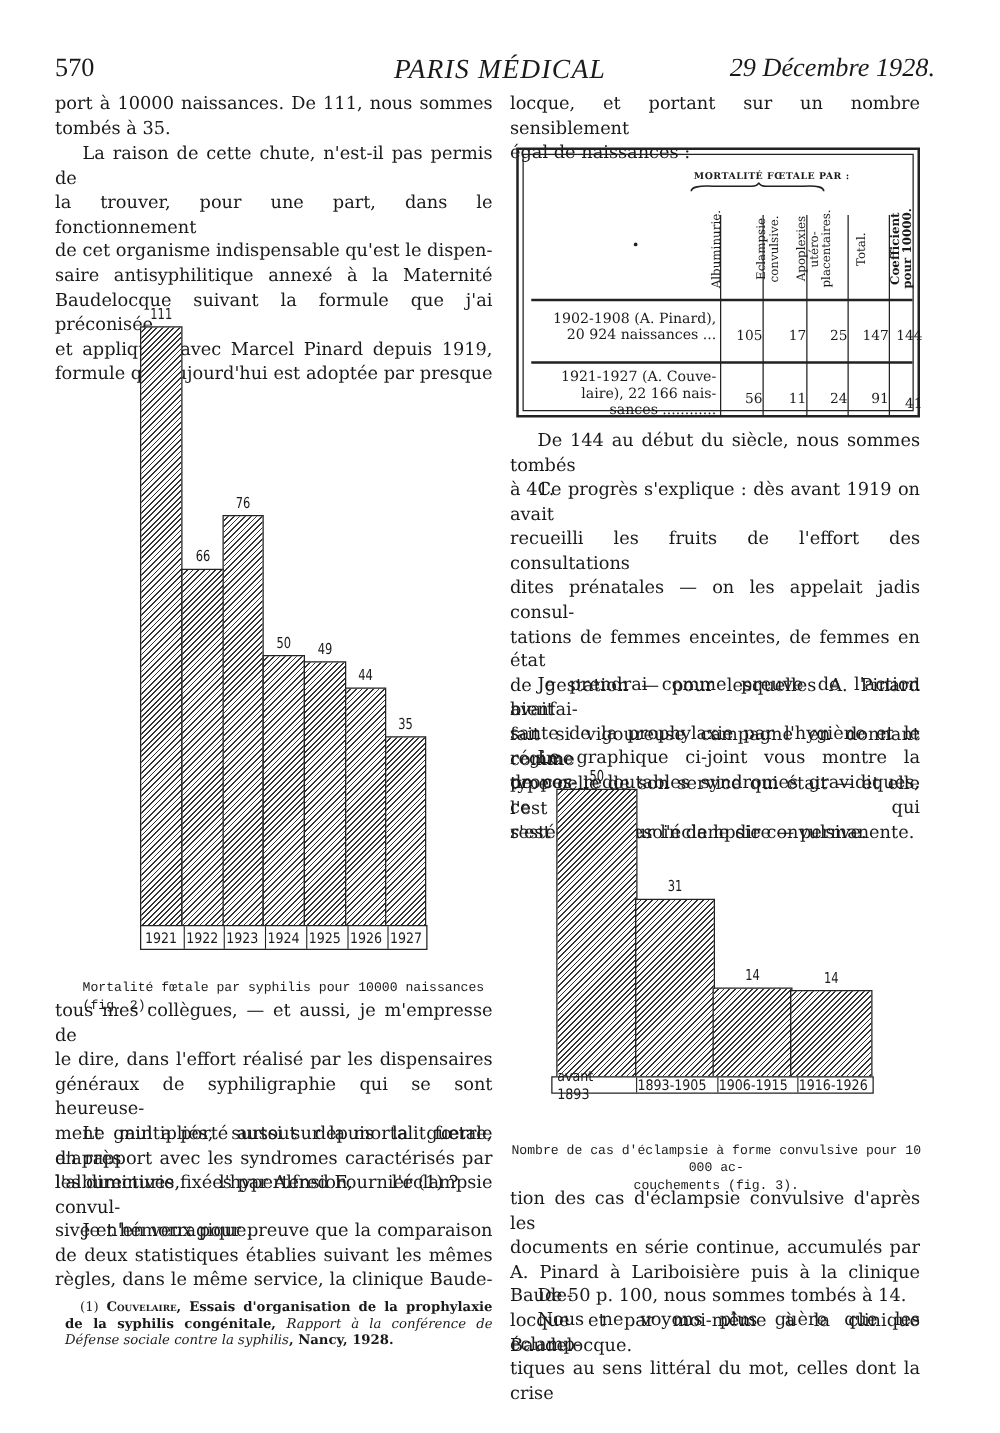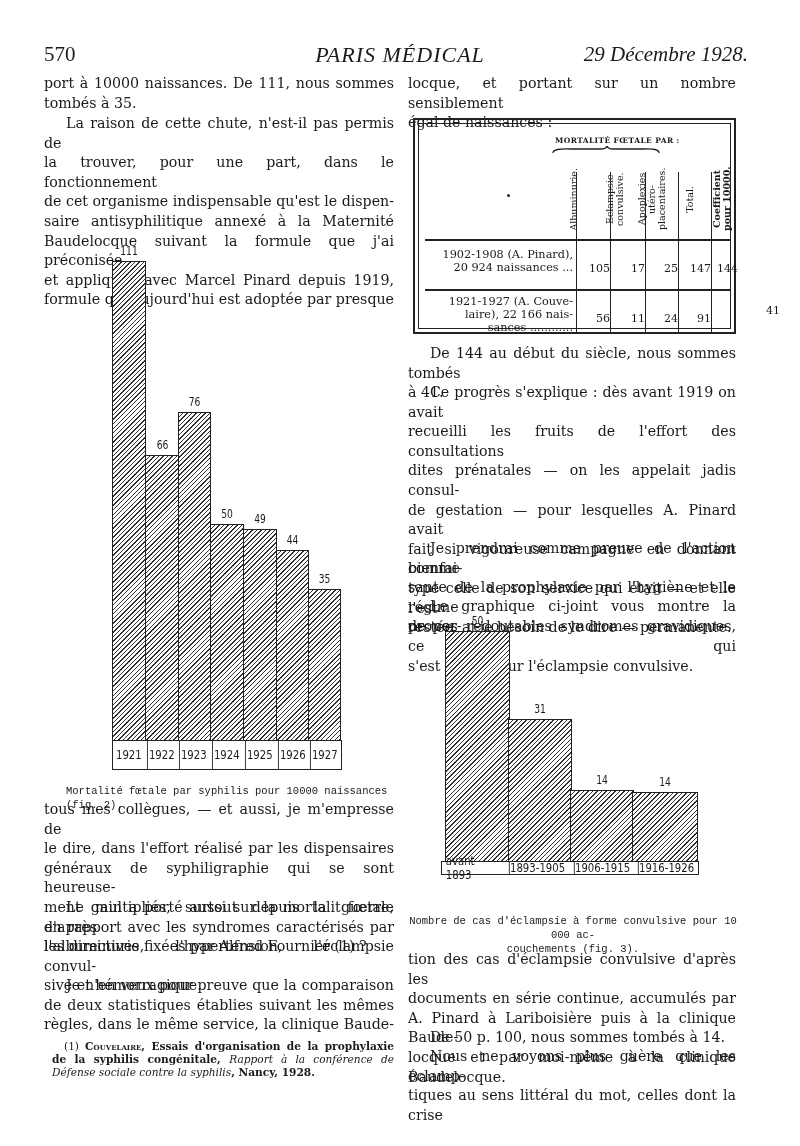--- a/index.html
+++ b/index.html
@@ -75,21 +75,21 @@
   <div class="bar" style="left:131px;width:34px;height:212px;">
     <div class="bar-val" style="top:-18px">49</div>
   </div>
   <div class="bar" style="left:164px;width:33px;height:191px;">
     <div class="bar-val" style="top:-18px">44</div>
   </div>
   <div class="bar" style="left:196px;width:33px;height:152px;">
     <div class="bar-val" style="top:-18px">35</div>
   </div>
 </div>
-<div class="labrow" style="left:112px;top:740px;width:230px;height:30px;">
+<div class="labrow" style="left:112px;top:740px;width:230px;height:20px;">
   <div class="labcell">1921</div>
   <div class="labcell">1922</div>
   <div class="labcell">1923</div>
   <div class="labcell">1924</div>
   <div class="labcell">1925</div>
   <div class="labcell">1926</div>
   <div class="labcell">1927</div>
 </div>
 <div class="abs caption" style="left:66px;top:784px;width:330px;">Mortalité fœtale par syphilis pour 10000 naissances (fig. 2).</div>
 
@@ -168,32 +168,33 @@
 
     <div class="rowlab" style="left:6px;width:148px;top:171px;">
       <div>1921-1927 (A. Couve-</div>
       <div>laire), 22 166 nais-</div>
       <div>sances ............</div>
     </div>
     <div class="cell" style="left:157px;width:34px;top:188px;">56</div>
     <div class="cell" style="left:191px;width:35px;top:188px;">11</div>
     <div class="cell" style="left:226px;width:33px;top:188px;">24</div>
     <div class="cell" style="left:259px;width:33px;top:188px;">91</div>
-    <div class="cell" style="left:292px;width:27px;top:180px;margin-left:42px;">41</div>
+    <div class="cell" style="left:292px;width:27px;top:192px;">41</div>
   </div>
 </div>
 
 <div class="abs col right" style="top:344px;">
   <span class="line" style="text-indent:22px">De 144 au début du siècle, nous sommes tombés</span>
   <span>à 41.</span>
 </div>
 <div class="abs col right" style="top:383px;">
   <span class="line" style="text-indent:22px">Ce progrès s'explique : dès avant 1919 on avait</span>
   <span class="line">recueilli les fruits de l'effort des consultations</span>
   <span class="line">dites prénatales — on les appelait jadis consul-</span>
+  <span class="line">tations de femmes enceintes, de femmes en état</span>
   <span class="line">de gestation — pour lesquelles A. Pinard avait</span>
   <span class="line">fait si vigoureuse campagne en donnant comme</span>
   <span class="line">type celle de son service qui était — et elle l'est</span>
   <span>restée, ai-je besoin de le dire — permanente.</span>
 </div>
 <div class="abs col right" style="top:539px;">
   <span class="line" style="text-indent:22px">Je prendrai comme preuve de l'action bienfai-</span>
   <span class="line">sante de la prophylaxie par l'hygiène et le régime</span>
   <span class="line">de ces redoutables syndromes gravidiques, ce qui</span>
   <span>s'est passé pour l'éclampsie convulsive.</span>

